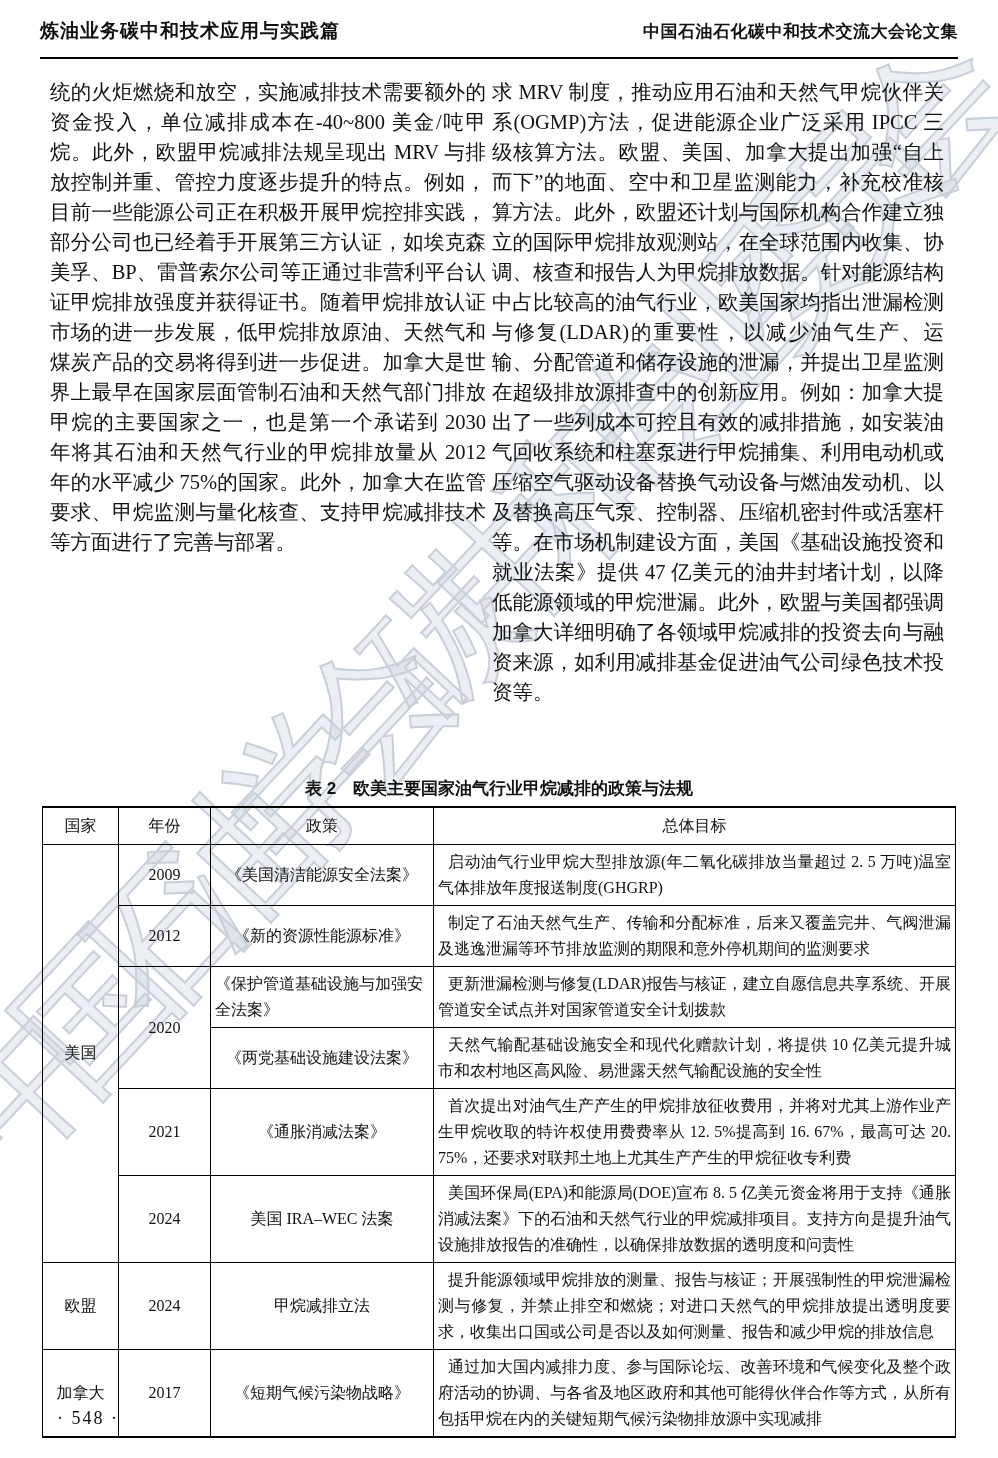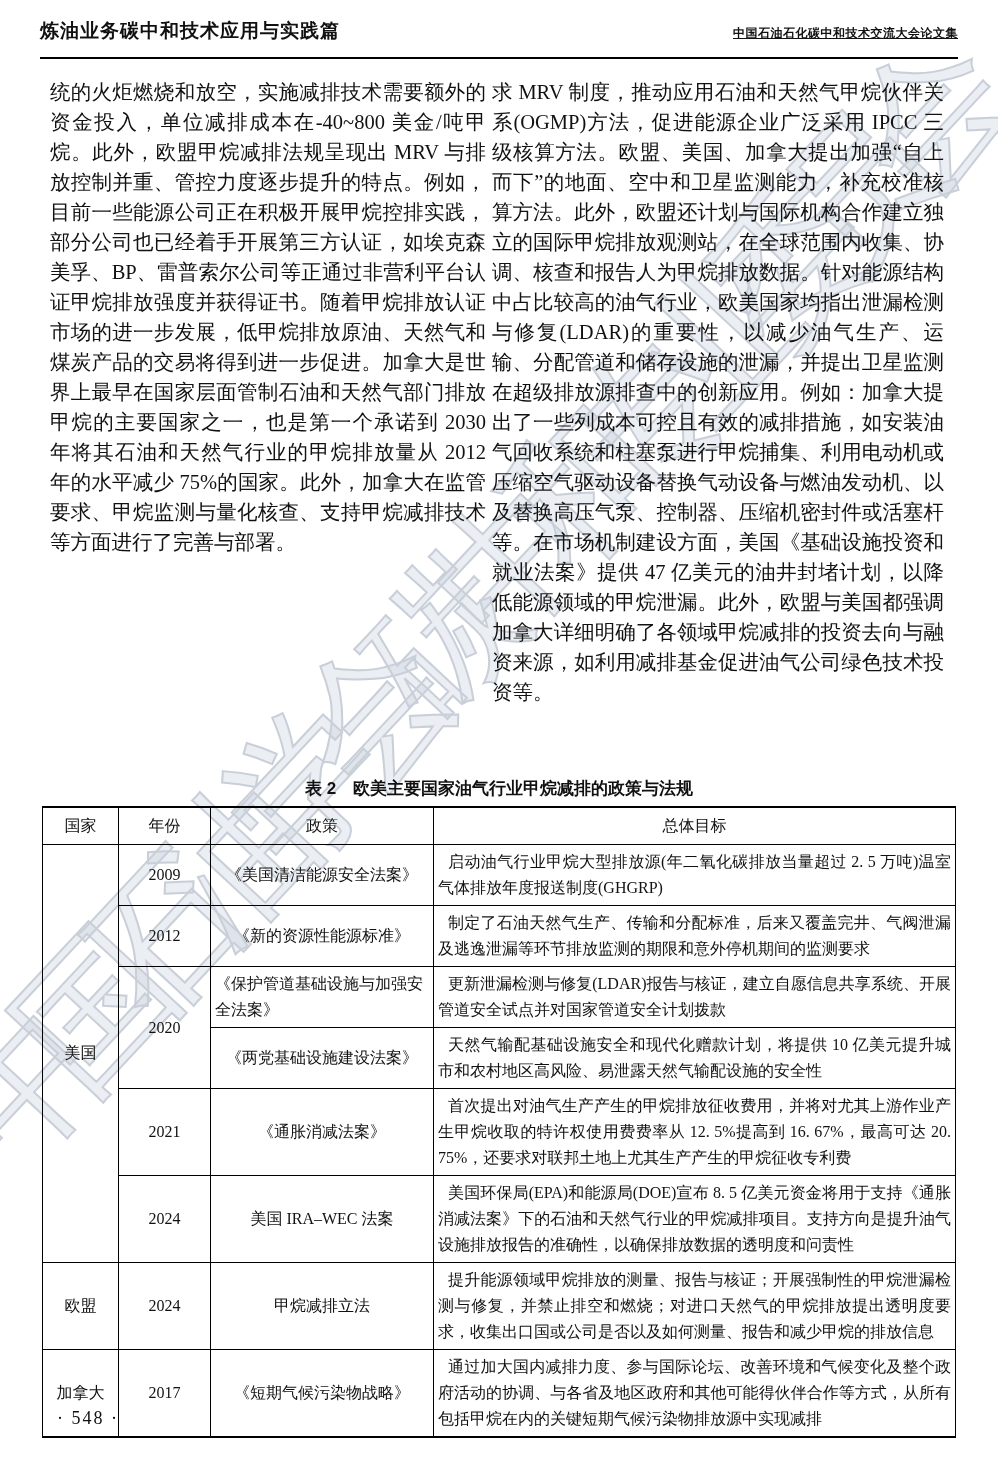--- a/index.html
+++ b/index.html
@@ -20,21 +20,21 @@
   }
   
   .header {
     position:absolute; left:40px; right:40px; top:18px; z-index:1;
     display:flex; justify-content:space-between; align-items:baseline;
   }
   .header-left {
     font-family:"Liberation Sans","DejaVu Sans",sans-serif;
     font-weight:bold; font-size:19px; letter-spacing:1px;
   }
-  .header-right { font-size:12px; font-weight:600; letter-spacing:0.5px;text-decoration:underline; }
+  .header-right { font-size:17px; font-weight:600; letter-spacing:0.5px; }
   .header-rule { position:absolute; left:40px; right:40px; top:57px; border-top:2px solid #000; z-index:1; }
   
   .col { position:absolute; top:77px; z-index:1; font-size:20.5px; line-height:30px; text-align:justify; }
   .col p { margin:0; }
   .col p.indent { text-indent:2em; }
   .left-col  { left:50px;  width:436px; }
   .right-col { left:492px; width:452px; }
   
   .table-title {
     position:absolute; left:40px; width:918px; top:777px; z-index:1;

